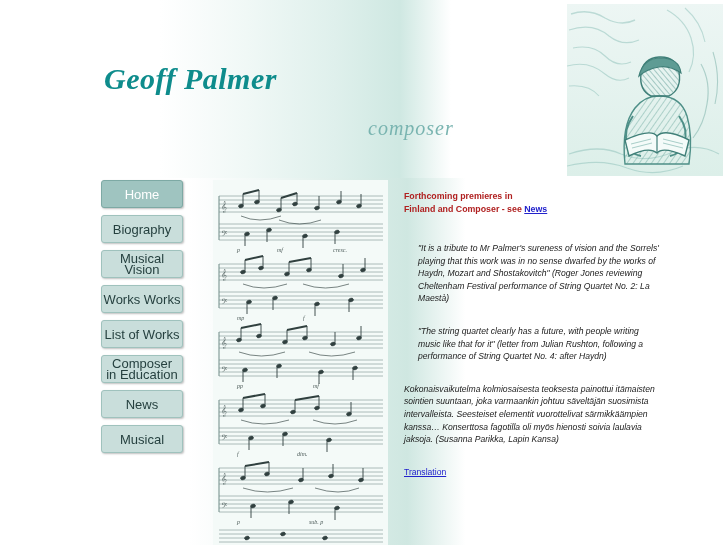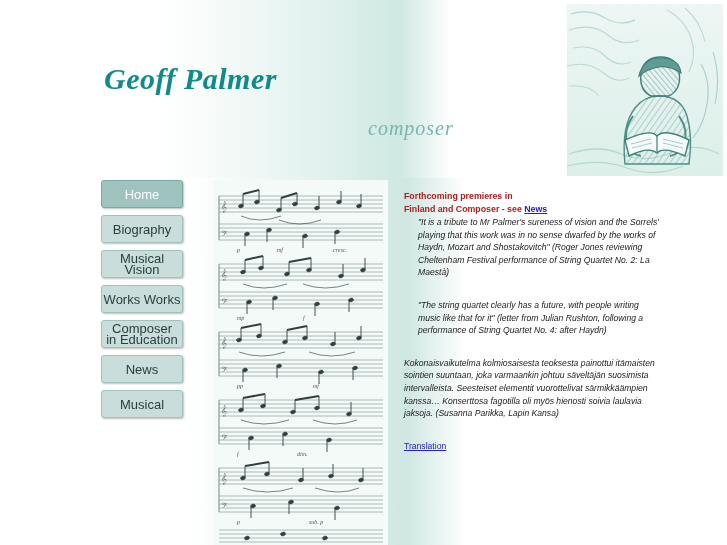--- a/index.html
+++ b/index.html
@@ -138,20 +138,21 @@
     width: 255px;
     font-size: 8.6px;
     color: #1b1b1b;
     line-height: 12.6px;
   }
   #premieres {
     font-weight: bold;
     color: #b02020;
     font-size: 8.8px;
     line-height: 13px;
+    margin-bottom: 26px;
   }
   #premieres a {
     color: #2222cc;
     text-decoration: underline;
   }
   .quote {
     font-style: italic;
     margin-bottom: 20px;
     line-height: 12.6px;
   }
@@ -246,20 +247,23 @@
       <span>Home</span>
     </div>
     <div class="nav-btn">
       <span>Biography</span>
     </div>
     <div class="nav-btn">
       <span>Musical Vision</span>
     </div>
     <div class="nav-btn">
       <span>Works Works</span>
+    </div>
+    <div class="nav-btn">
+      <span>List of Works</span>
     </div>
     <div class="nav-btn">
       <span>
         <span class="label2">Composer</span>
         <span class="label2">in Education</span>
       </span>
     </div>
     <div class="nav-btn">
       <span>News</span>
     </div>

